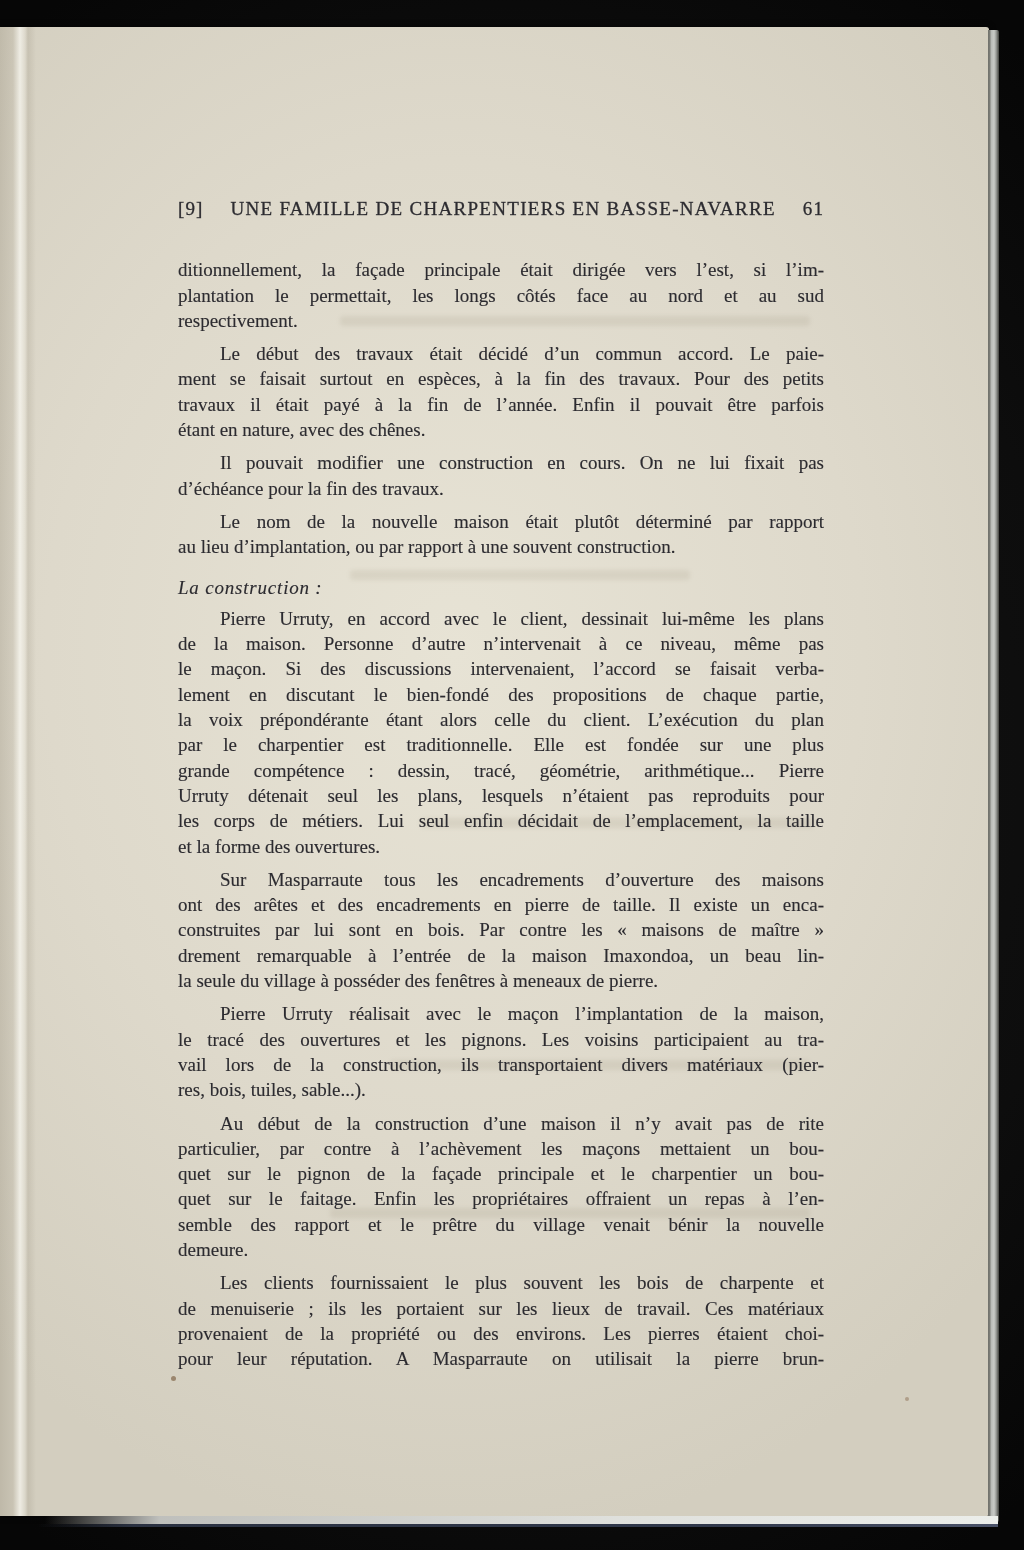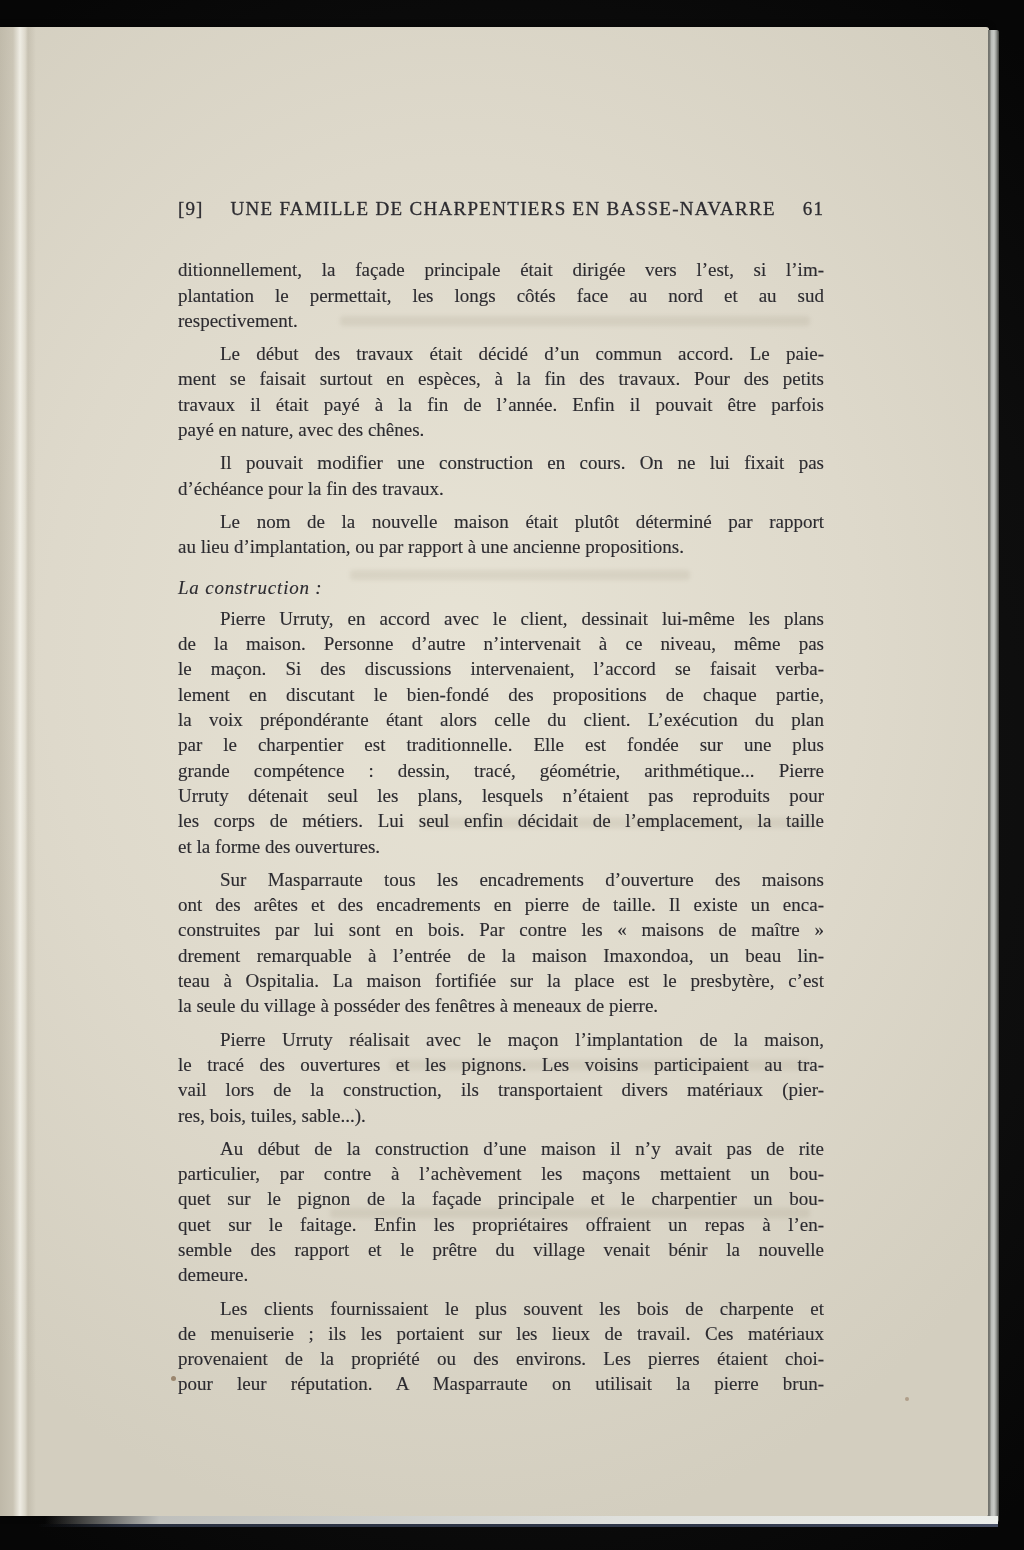--- a/index.html
+++ b/index.html
@@ -138,49 +138,48 @@
     <div id="body-text">
         <div class="paragraph">
           <div class="line">ditionnellement, la façade principale était dirigée vers l’est, si l’im-</div>
           <div class="line">plantation le permettait, les longs côtés face au nord et au sud</div>
           <div class="line last">respectivement.</div>
         </div>
         <div class="paragraph">
           <div class="line indent">Le début des travaux était décidé d’un commun accord. Le paie-</div>
           <div class="line">ment se faisait surtout en espèces, à la fin des travaux. Pour des petits</div>
           <div class="line">travaux il était payé à la fin de l’année. Enfin il pouvait être parfois</div>
-          <div class="line last">payé en nature, avec des chênes.</div>
+          <div class="line last">étant en nature, avec des chênes.</div>
         </div>
         <div class="paragraph">
           <div class="line indent">Il pouvait modifier une construction en cours. On ne lui fixait pas</div>
           <div class="line last">d’échéance pour la fin des travaux.</div>
         </div>
         <div class="paragraph">
           <div class="line indent">Le nom de la nouvelle maison était plutôt déterminé par rapport</div>
-          <div class="line last">au lieu d’implantation, ou par rapport à une ancienne propositions.</div>
+          <div class="line last">au lieu d’implantation, ou par rapport à une souvent construction.</div>
         </div>
         <div class="section-heading">La construction :</div>
         <div class="paragraph">
           <div class="line indent">Pierre Urruty, en accord avec le client, dessinait lui-même les plans</div>
           <div class="line">de la maison. Personne d’autre n’intervenait à ce niveau, même pas</div>
           <div class="line">le maçon. Si des discussions intervenaient, l’accord se faisait verba-</div>
           <div class="line">lement en discutant le bien-fondé des propositions de chaque partie,</div>
           <div class="line">la voix prépondérante étant alors celle du client. L’exécution du plan</div>
           <div class="line">par le charpentier est traditionnelle. Elle est fondée sur une plus</div>
           <div class="line">grande compétence : dessin, tracé, géométrie, arithmétique... Pierre</div>
           <div class="line">Urruty détenait seul les plans, lesquels n’étaient pas reproduits pour</div>
           <div class="line">les corps de métiers. Lui seul enfin décidait de l’emplacement, la taille</div>
           <div class="line last">et la forme des ouvertures.</div>
         </div>
         <div class="paragraph">
           <div class="line indent">Sur Masparraute tous les encadrements d’ouverture des maisons</div>
           <div class="line">ont des arêtes et des encadrements en pierre de taille. Il existe un enca-</div>
           <div class="line">construites par lui sont en bois. Par contre les « maisons de maître »</div>
           <div class="line">drement remarquable à l’entrée de la maison Imaxondoa, un beau lin-</div>
-          <div class="line">teau à Ospitalia. La maison fortifiée sur la place est le presbytère, c’est</div>
           <div class="line last">la seule du village à posséder des fenêtres à meneaux de pierre.</div>
         </div>
         <div class="paragraph">
           <div class="line indent">Pierre Urruty réalisait avec le maçon l’implantation de la maison,</div>
           <div class="line">le tracé des ouvertures et les pignons. Les voisins participaient au tra-</div>
           <div class="line">vail lors de la construction, ils transportaient divers matériaux (pier-</div>
           <div class="line last">res, bois, tuiles, sable...).</div>
         </div>
         <div class="paragraph">
           <div class="line indent">Au début de la construction d’une maison il n’y avait pas de rite</div>

